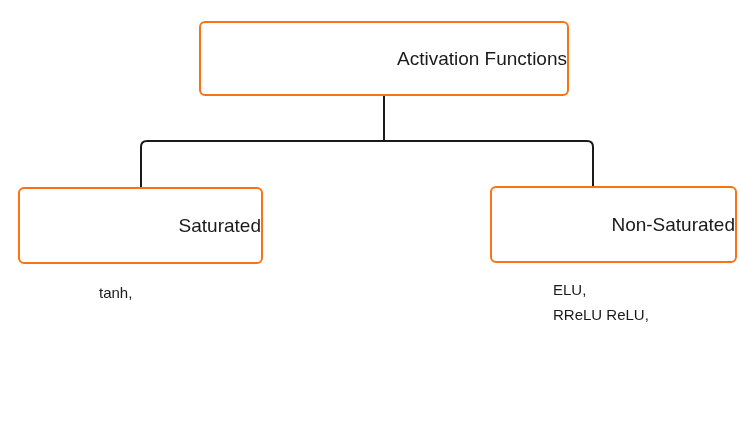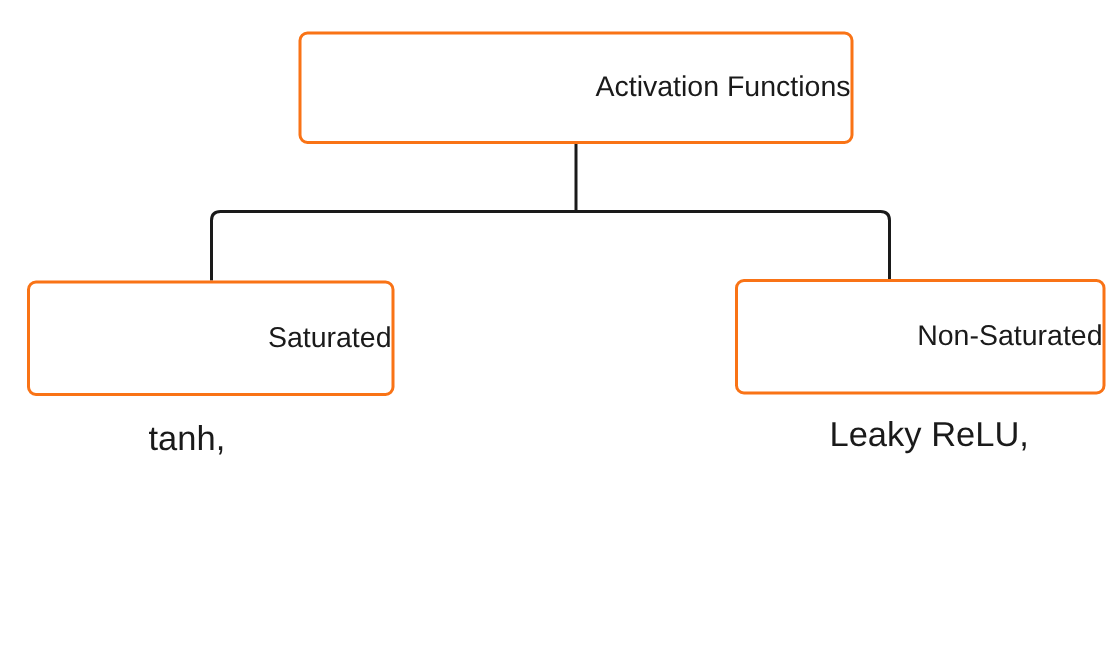--- a/index.html
+++ b/index.html
@@ -33,21 +33,21 @@
   .node-left   { left: 18px;  top: 187px; width: 245px; height: 77px; }
   .node-right  { left: 470px; top: 186px; width: 247px; height: 77px; margin-left: 20px; }
   .edges {
     position: absolute;
     left: 0; top: 0;
     width: 740px; height: 430px;
     pointer-events: none;
   }
   .example-list {
     position: absolute;
-    font-size: 23px;
+    font-size: 15px;
     line-height: 25px;
     color: #1a1a1a;
     white-space: nowrap;
   }
   .list-left  { left: 99px;  top: 280px; }
   .list-right { left: 553px; top: 277px; }
 </style>
 </head>
 <body>
 
@@ -68,16 +68,17 @@
 
   <div class="node node-right">
     <span>Non-Saturated</span>
   </div>
 
   <div class="example-list list-left">
     <div>tanh,</div>
   </div>
 
   <div class="example-list list-right">
-    <div>Leaky ReLU,</div>
+    <div>ELU,</div>
+    <div>RReLU ReLU,</div>
   </div>
 
 </div>
 
 </body></html>

